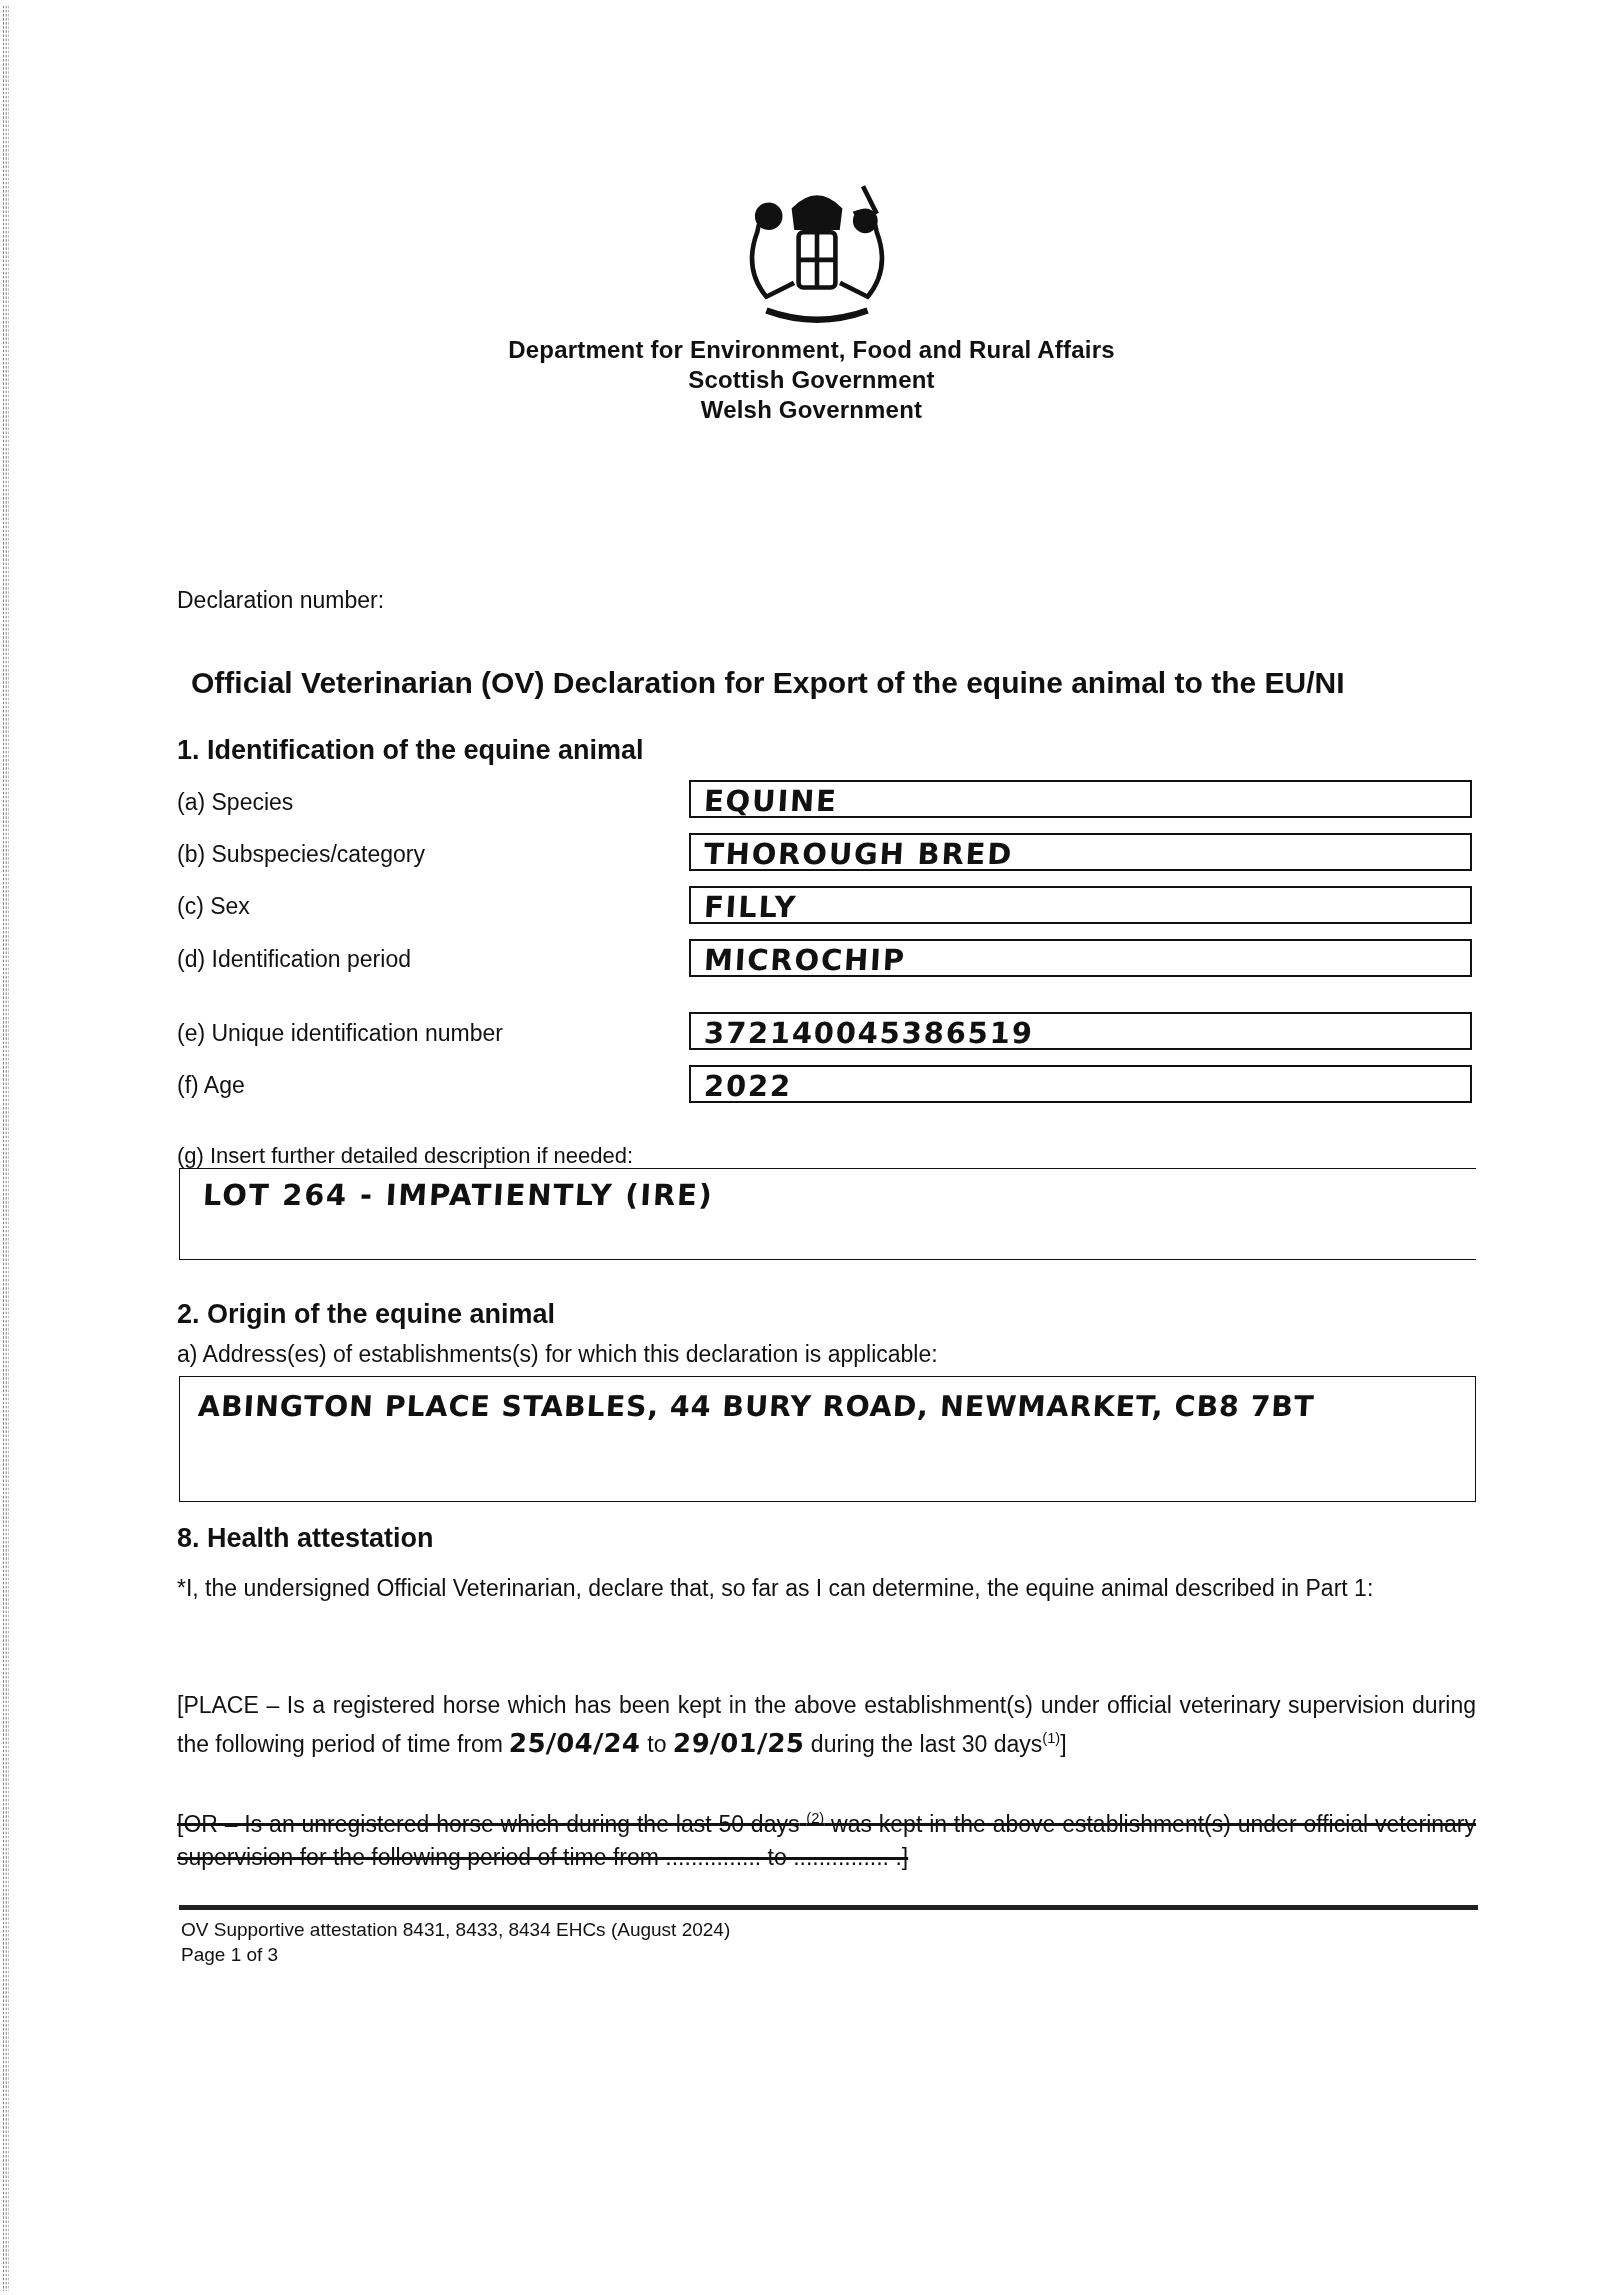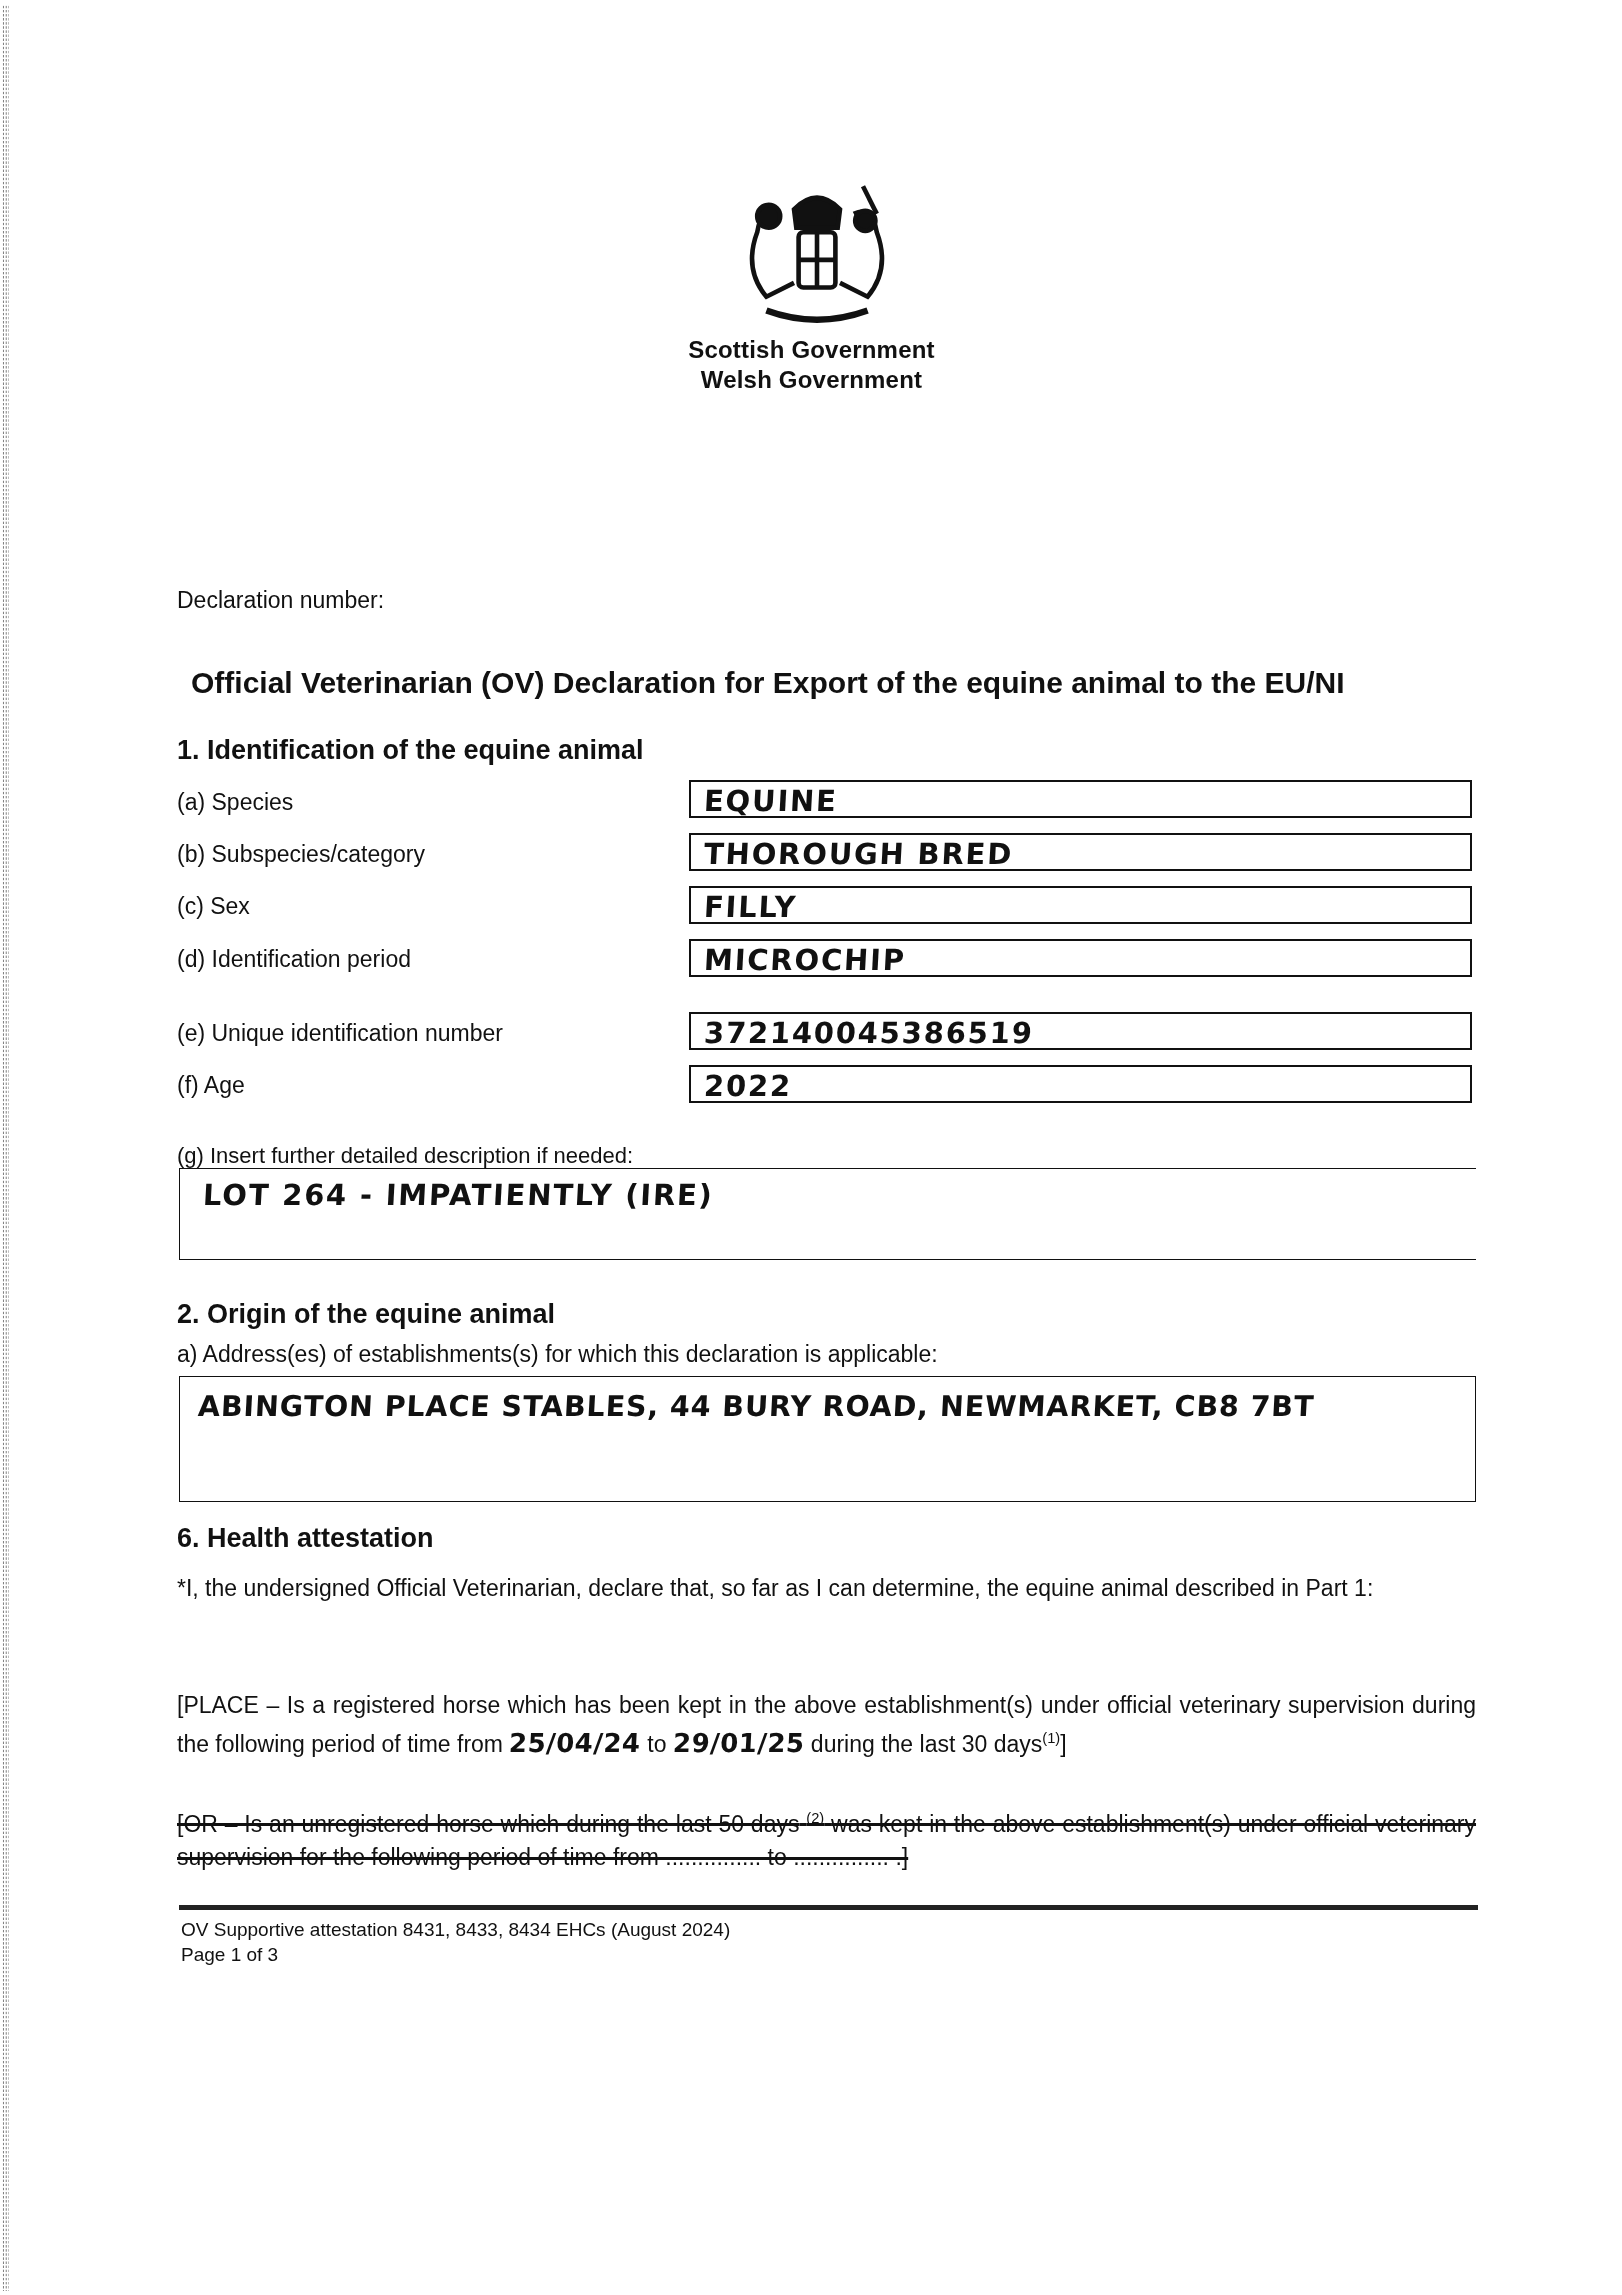--- a/index.html
+++ b/index.html
@@ -55,20 +55,21 @@
     <path d="M120 80 Q80 60 70 120 Q40 200 90 260 L150 230"></path>
     <path d="M280 80 Q320 60 330 120 Q360 200 310 260 L250 230"></path>
     <path d="M300 20 L330 80"></path>
     <path d="M90 290 Q200 330 310 290" stroke-width="14"></path>
     <circle cx="95" cy="85" r="25" fill="#111"></circle>
     <circle cx="305" cy="95" r="22" fill="#111"></circle>
   </g>
 </svg>
 
 <div class="headers">
+  <div>Department for Environment, Food and Rural Affairs</div>
   <div>Scottish Government</div>
   <div>Welsh Government</div>
 </div>
 
 <div class="decl-number">
   <span>Declaration number:</span>
   <span></span>
 </div>
 
 <div class="main-title">Official Veterinarian (OV) Declaration for Export of the equine animal to the EU/NI</div>
@@ -109,21 +110,21 @@
 <div class="textbox" style="top:1168px; height:92px;">
   <span class="hand" style="top:9.2px;">LOT 264 - IMPATIENTLY (IRE)</span>
 </div>
 
 <div class="section-title" style="top:1299px;">2. Origin of the equine animal</div>
 <div class="label" style="top:1341px;">a) Address(es) of establishments(s) for which this declaration is applicable:</div>
 <div class="textbox" style="top:1376px; height:126px; border-right:1.8px solid #111;">
   <span class="hand" style="top:13px; left:18.4px; font-size:28.5px; letter-spacing:0.9px;">ABINGTON PLACE STABLES, 44 BURY ROAD, NEWMARKET, CB8 7BT</span>
 </div>
 
-<div class="section-title" style="top:1523px;">6. Health attestation</div>
+<div class="section-title" style="top:1523px;">8. Health attestation</div>
 
 <div class="para" style="top:1572px;">*I, the undersigned Official Veterinarian, declare that, so far as I can determine, the equine animal described in Part 1:</div>
 
 <div class="para" style="top:1689px;">
   <span>[PLACE – Is a registered horse which has been kept in the above establishment(s) under official veterinary supervision during the following period of time from</span>
   <span class="hand" style="font-size:26px; letter-spacing:0.5px;">25/04/24</span>
   <span>to</span>
   <span class="hand" style="font-size:26px; letter-spacing:0.5px;">29/01/25</span>
   <span>during the last 30 days</span><sup>(1)</sup><span>]</span>
 </div>

